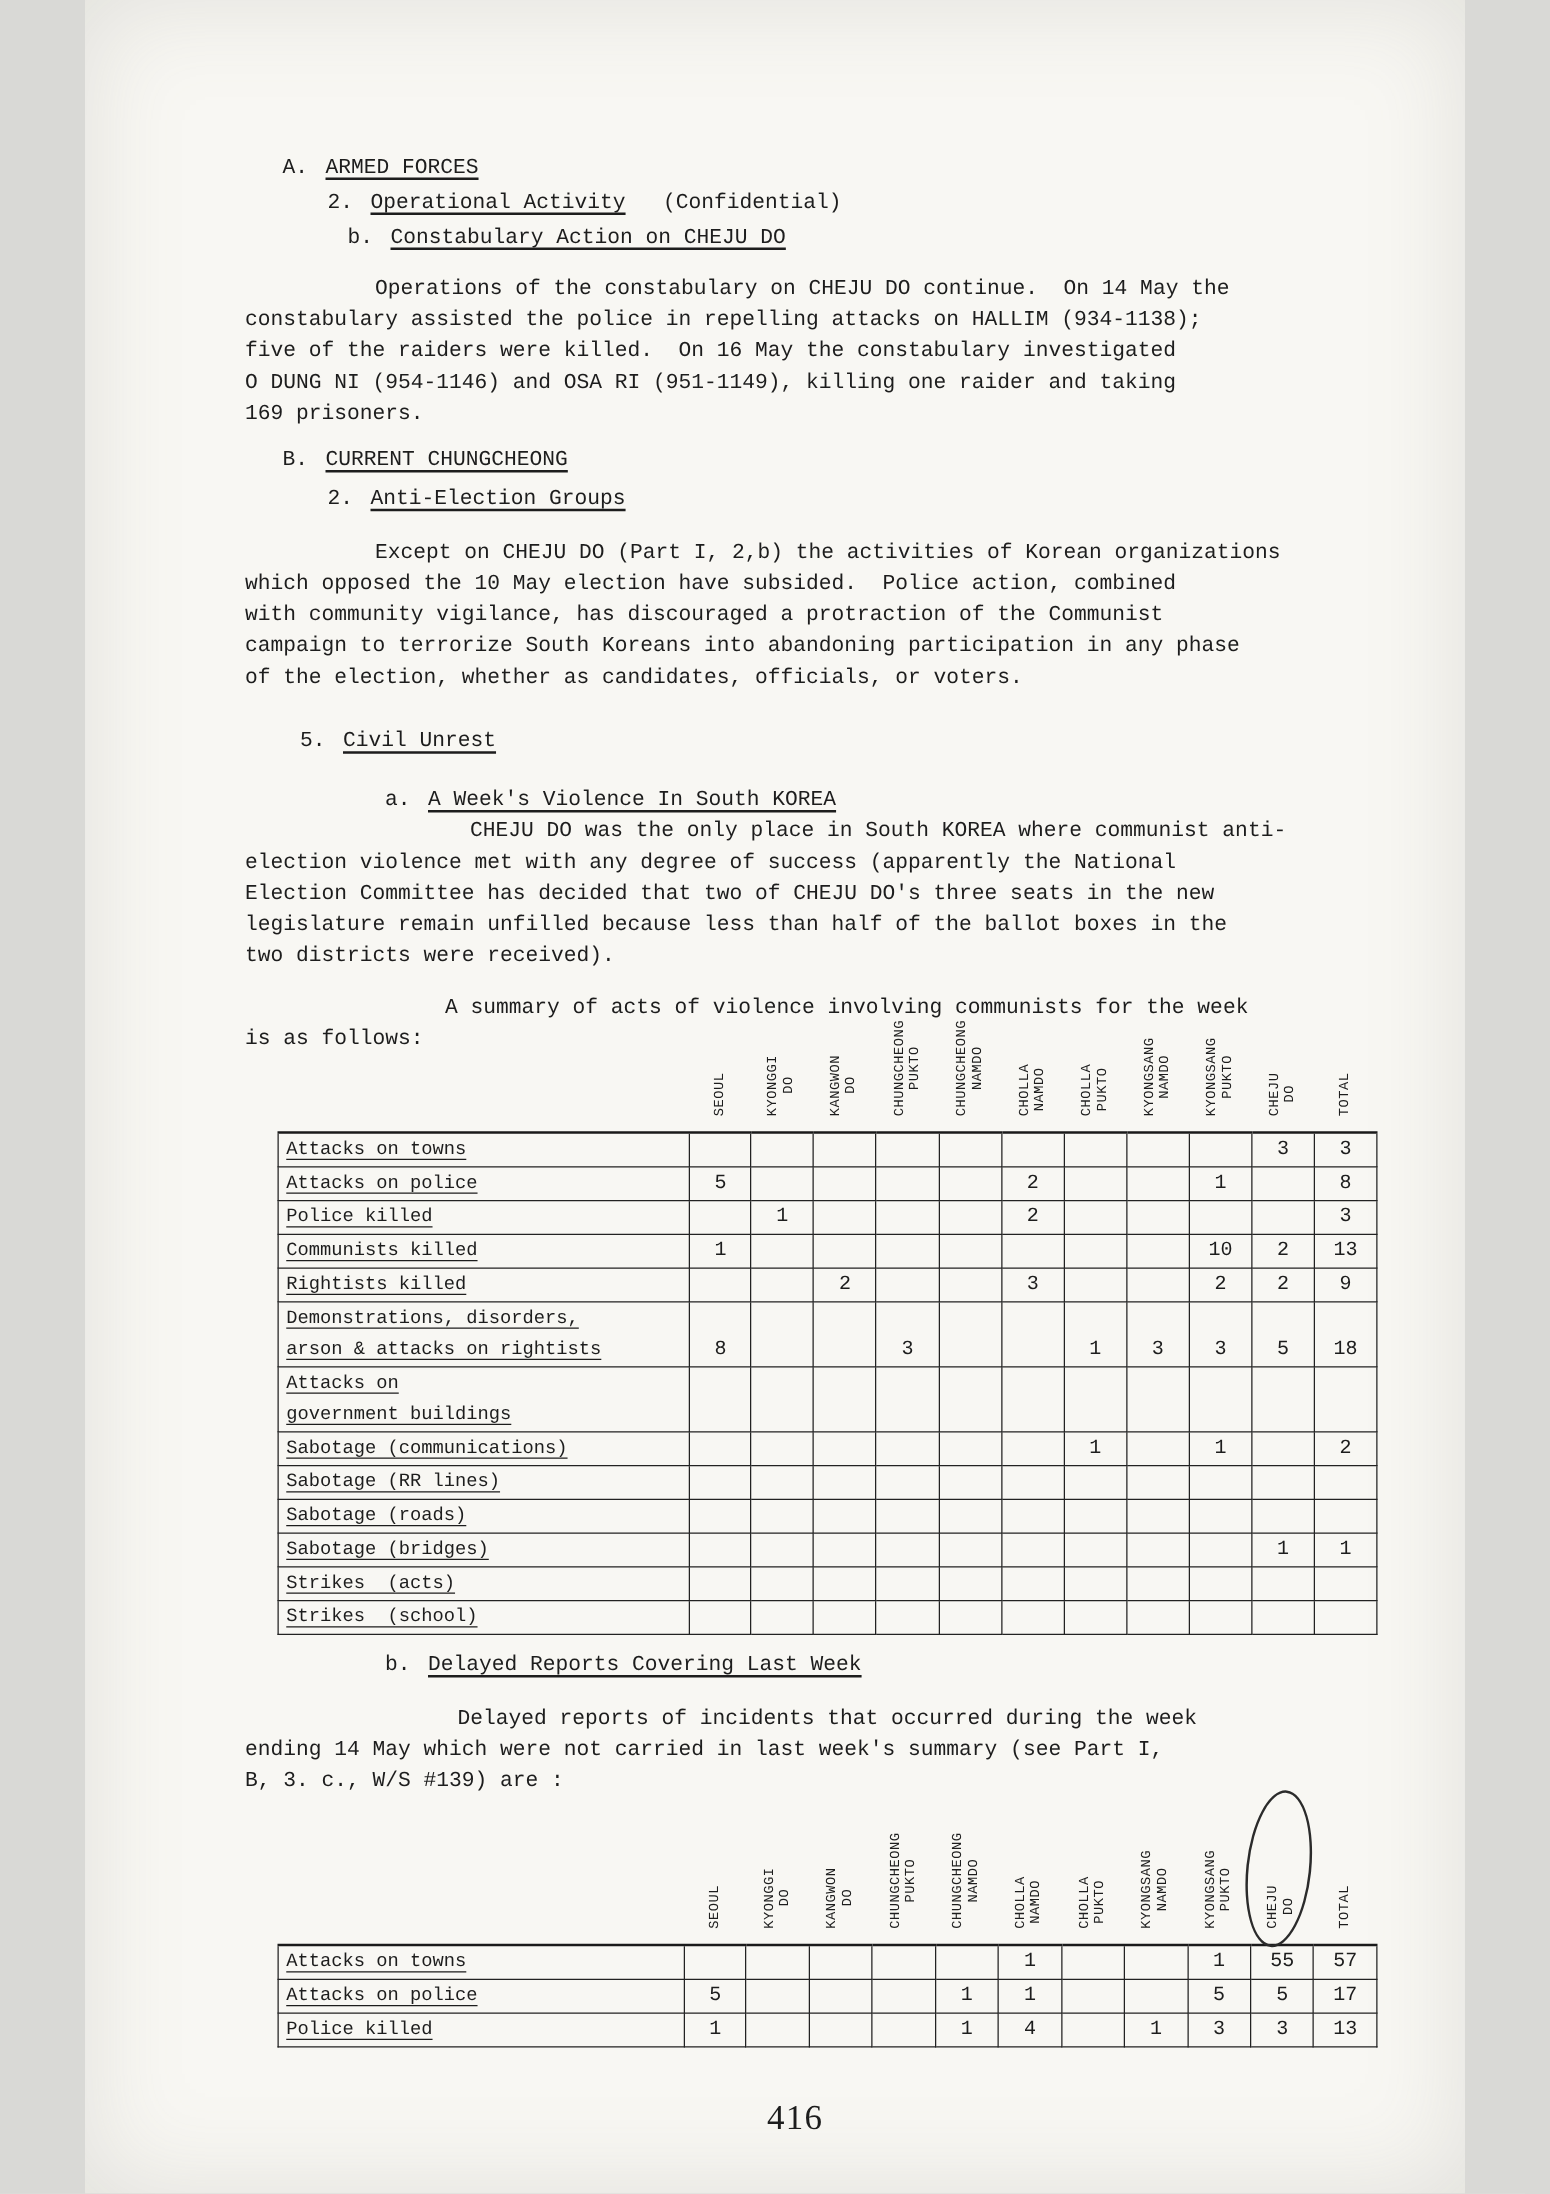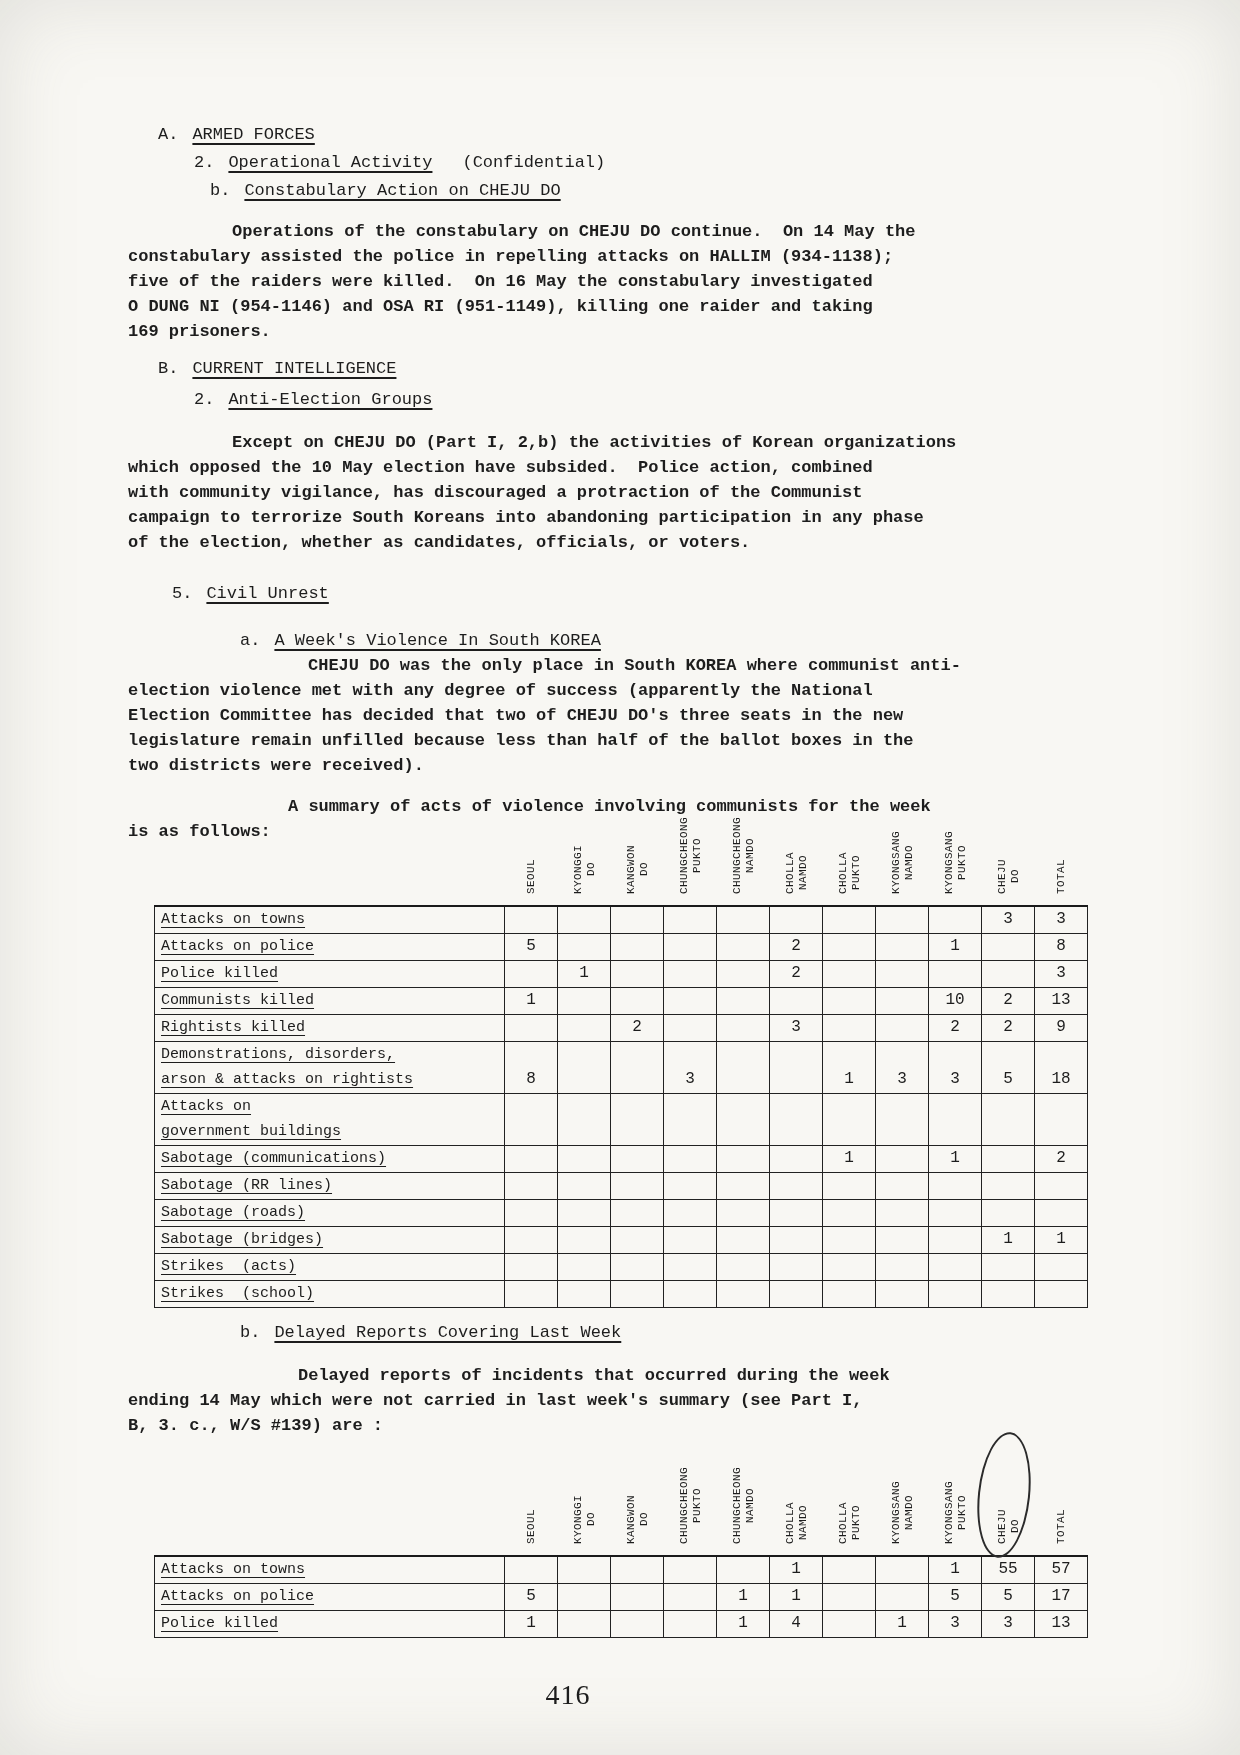--- a/index.html
+++ b/index.html
@@ -1,31 +1,31 @@
 <!DOCTYPE html>
 <html><head>
 <meta charset="utf-8">
 <style>
   html,body{margin:0;padding:0;background:#d9d9d6;}
   .page{
     position:relative;
-    width:1240px;height:1755px;
+    width:1104px;height:1755px;
     margin:0 auto;
     background:#f8f7f3;
     color:#1d1d1d;
     font-family:"Liberation Mono","DejaVu Sans Mono",monospace;
     overflow:hidden;
     box-shadow:inset 0 0 80px rgba(120,120,110,.18);
   }
   .content{padding:122px 70px 0 128px;font-size:17px;line-height:25px;}
   .h{white-space:pre;line-height:25px;}
   .hnum{margin-right:14px;}
   .u{text-decoration:underline;text-decoration-thickness:1.6px;text-underline-offset:4px;}
   .suffix{margin-left:30px;}
-  .para{white-space:pre-wrap;width:835px;font-weight:bold;}
+  .para{white-space:pre-wrap;width:835px;}
   .ind104{text-indent:104px;}
   .ind160{text-indent:160px;}
   .ind170{text-indent:170px;}
   .ind180{text-indent:180px;}
   #p1{margin-top:16px;}
   #h-a{margin-left:30px;}
   #h-2a{margin-left:66px;margin-top:3px;}
   #h-b1{margin-left:82px;margin-top:3px;}
   #h-B{margin-left:30px;margin-top:12px;}
   #h-2b{margin-left:66px;margin-top:6px;}
@@ -93,21 +93,21 @@
     <div class="h" id="h-2a"><span class="hnum">2.</span><span class="u">Operational Activity</span><span class="suffix">(Confidential)</span></div>
 
     <div class="h" id="h-b1"><span class="hnum">b.</span><span class="u">Constabulary Action on CHEJU DO</span></div>
 
     <div class="para ind104" id="p1">Operations of the constabulary on CHEJU DO continue.  On 14 May the
 constabulary assisted the police in repelling attacks on HALLIM (934-1138);
 five of the raiders were killed.  On 16 May the constabulary investigated
 O DUNG NI (954-1146) and OSA RI (951-1149), killing one raider and taking
 169 prisoners.</div>
 
-    <div class="h" id="h-B"><span class="hnum">B.</span><span class="u">CURRENT INTELLIGENCE</span></div>
+    <div class="h" id="h-B"><span class="hnum">B.</span><span class="u">CURRENT CHUNGCHEONG</span></div>
 
     <div class="h" id="h-2b"><span class="hnum">2.</span><span class="u">Anti-Election Groups</span></div>
 
     <div class="para ind104" id="p2">Except on CHEJU DO (Part I, 2,b) the activities of Korean organizations
 which opposed the 10 May election have subsided.  Police action, combined
 with community vigilance, has discouraged a protraction of the Communist
 campaign to terrorize South Koreans into abandoning participation in any phase
 of the election, whether as candidates, officials, or voters.</div>
 
     <div class="h" id="h-5"><span class="hnum">5.</span><span class="u">Civil Unrest</span></div>

